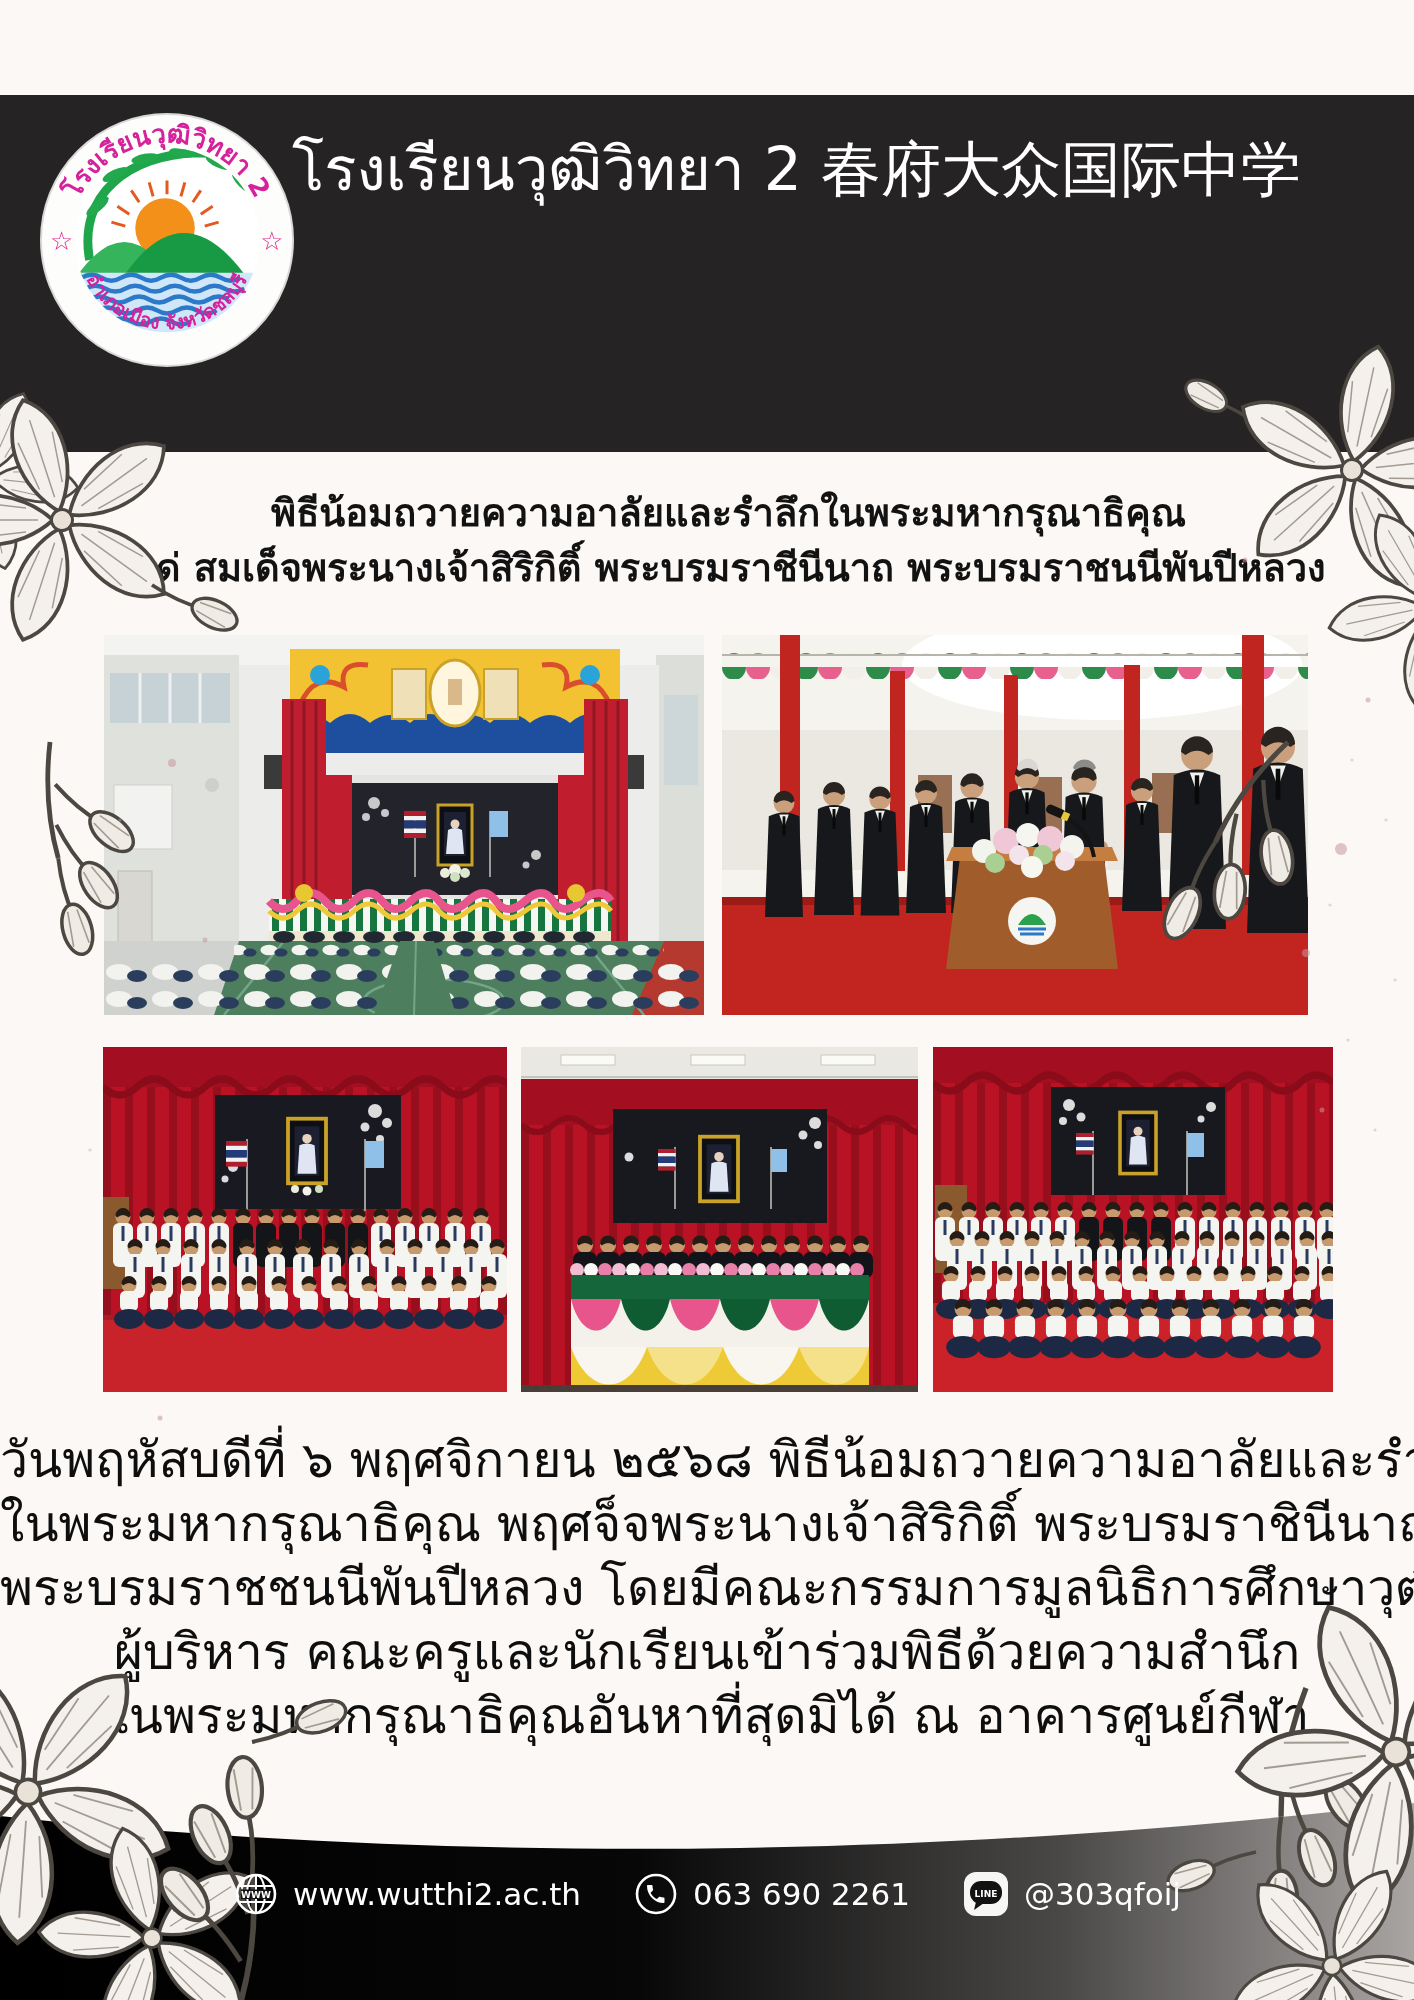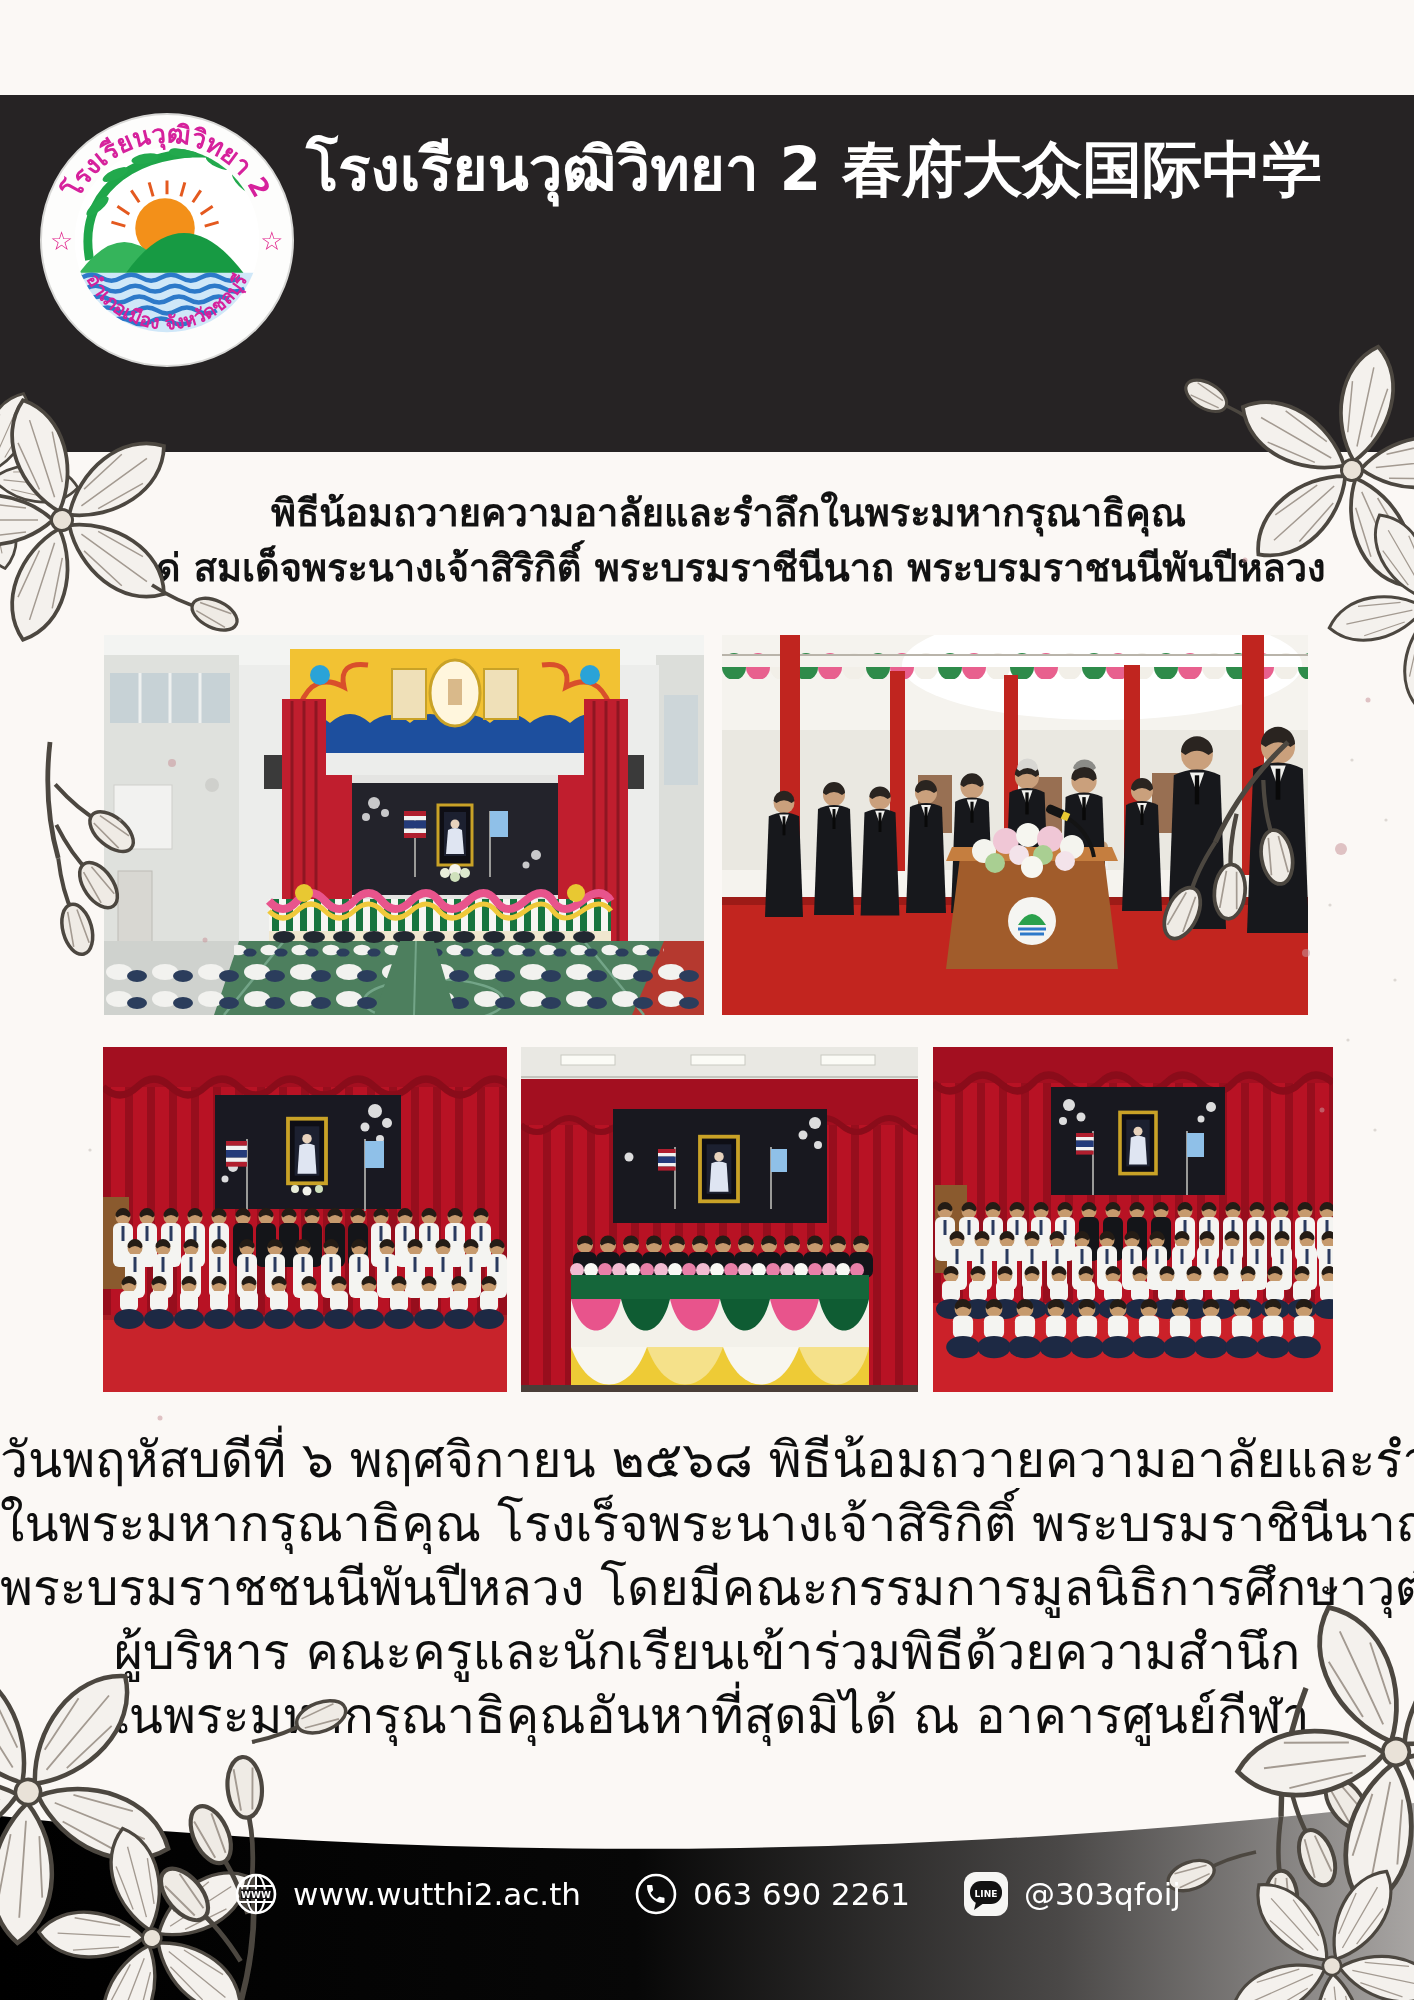--- a/index.html
+++ b/index.html
@@ -1,21 +1,21 @@
 <!DOCTYPE html>
 <html><head>
 <meta charset="utf-8">
 <style>
   html,body{margin:0;padding:0;background:#888;}
   #page{position:relative;width:1414px;height:2000px;background:#fbf8f5;overflow:hidden;
         font-family:"DejaVu Sans","Liberation Sans",sans-serif;}
   
   .header{position:absolute;left:0;top:95px;width:1414px;height:357px;background:#262324;z-index:1;}
   .logo{position:absolute;left:38px;top:16px;width:258px;height:258px;}
-  .t1{position:absolute;left:306px;top:38px;font-size:60px;font-weight:700;color:#ffffff;white-space:nowrap;line-height:1.2;}
+  .t1{position:absolute;left:292px;top:38px;font-size:60px;font-weight:400;color:#ffffff;white-space:nowrap;line-height:1.2;}
   .t2{position:absolute;left:306px;top:148px;font-size:57px;font-weight:800;color:#ffffff;letter-spacing:1px;white-space:nowrap;line-height:1.2;}
   
   .subtitle{position:absolute;left:0;top:486px;width:1414px;text-align:center;z-index:3;color:#121212;}
   .subtitle div{font-size:38px;font-weight:600;line-height:55px;white-space:nowrap;padding-left:43px;}
   
   .photo{position:absolute;overflow:hidden;z-index:2;background:#ddd;margin:0;padding:0;}
   .photo svg{display:block;width:100%;height:100%;}
   #photo1{left:104px;top:635px;width:600px;height:380px;}
   #photo2{left:722px;top:635px;width:586px;height:380px;}
   #photo3{left:103px;top:1047px;width:404px;height:345px;}
@@ -658,21 +658,21 @@
           <use href="#e_fs" transform="translate(278,262) scale(1.12)"></use>
           <use href="#e_fs" transform="translate(309,262) scale(1.12)"></use>
           <use href="#e_fs" transform="translate(340,262) scale(1.12)"></use>
           <use href="#e_fs" transform="translate(371,262) scale(1.12)"></use>
       </g>
     </svg>
   </figure>
 
   <div class="body-text">
     <div>วันพฤหัสบดีที่ ๖ พฤศจิกายน ๒๕๖๘ พิธีน้อมถวายความอาลัยและรำลึก</div>
-    <div>ในพระมหากรุณาธิคุณ โรงเร็จพระนางเจ้าสิริกิติ์ พระบรมราชินีนาถ</div>
+    <div>ในพระมหากรุณาธิคุณ พฤศจ็จพระนางเจ้าสิริกิติ์ พระบรมราชินีนาถ</div>
     <div>พระบรมราชชนนีพันปีหลวง โดยมีคณะกรรมการมูลนิธิการศึกษาวุฒิวิทยา</div>
     <div>ผู้บริหาร คณะครูและนักเรียนเข้าร่วมพิธีด้วยความสำนึก</div>
     <div>ในพระมหากรุณาธิคุณอันหาที่สุดมิได้ ณ อาคารศูนย์กีฬา</div>
   </div>
 
   <svg class="footer-band" viewBox="0 0 1414 210" preserveAspectRatio="none">
     <defs>
       <linearGradient id="f_grad" x1="0" y1="0" x2="1" y2="0">
         <stop offset="0" stop-color="#000000"></stop>
         <stop offset="0.45" stop-color="#070707"></stop>

